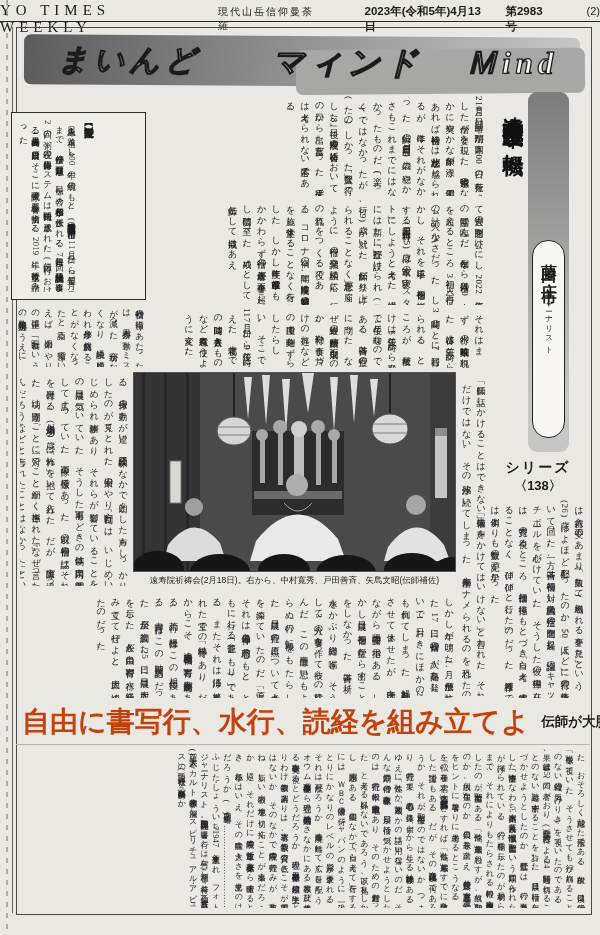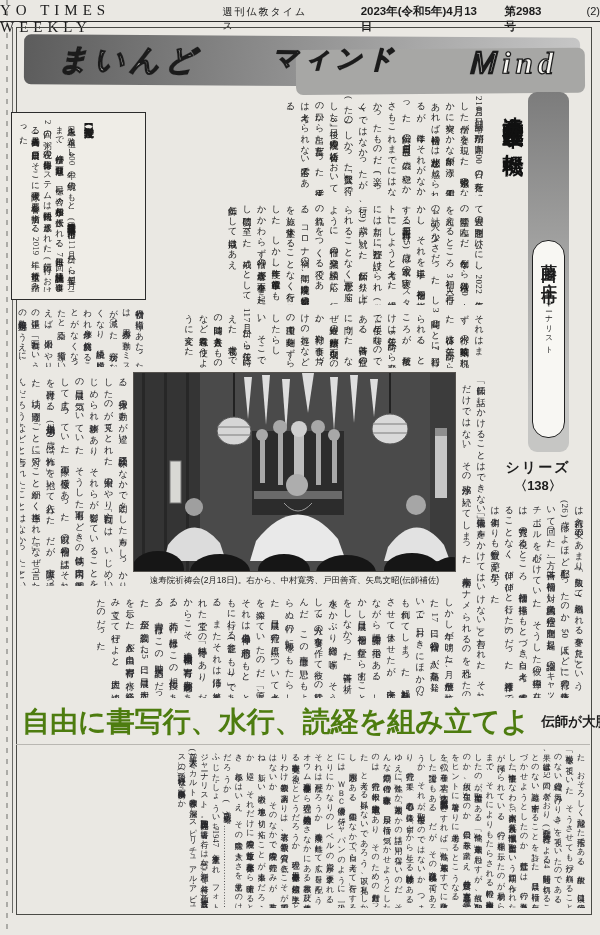--- a/index.html
+++ b/index.html
@@ -21,21 +21,21 @@
   .frame2{position:absolute;left:12px;top:27px;height:886px;border-left:1px solid #6a6a66;}
   
   .banner{position:absolute;left:24px;top:36px;width:556px;height:50px;border-radius:7px;
           background:linear-gradient(95deg,#5c5c5c 0%,#8d8d8d 45%,#c7c7c7 100%);
           transform:rotate(.35deg);}
   .banner::after{content:"";position:absolute;right:-5px;bottom:-7px;width:52%;height:90%;
           background:#a7a7a5;border-radius:7px;z-index:-1;transform:rotate(-.8deg);}
   .banner span{position:absolute;top:5px;font-weight:700;font-style:italic;color:#f7f6f2;
           -webkit-text-stroke:1.2px #1b1b1b;text-shadow:0 0 1px #1b1b1b;letter-spacing:5px;}
   .bn-hira{left:34px;font-size:30px;}
-  .bn-kata{left:248px;font-size:26px;}
+  .bn-kata{left:248px;font-size:32px;}
   .bn-latin{left:442px;font-size:31px;letter-spacing:2px;}
   
   .v{writing-mode:vertical-rl;text-orientation:mixed;overflow:hidden;position:absolute;
      text-align:justify;color:#26262a;}
   .v-top{font-size:9px;line-height:14.5px;letter-spacing:.4px;}
   .v-dense{font-size:8px;line-height:11.4px;letter-spacing:.3px;}
   .bands{position:absolute;left:150px;top:96px;width:336px;height:272px;}
   .band{position:relative;writing-mode:vertical-rl;overflow:hidden;width:100%;display:block;}
   .b1{height:100px;}
   .b2{height:106px;margin-top:3px;}
@@ -61,35 +61,35 @@
         font-family:"Liberation Sans","DejaVu Sans",sans-serif;font-weight:bold;line-height:1.45;}
   .series .s1{font-size:14px;letter-spacing:2px;}
   .series .s2{font-size:13px;}
   
   .photo{position:absolute;left:133px;top:372px;width:323px;height:200px;border:1px solid #55524e;
         box-sizing:border-box;background:#474747;}
   .caption{position:absolute;left:133px;top:575px;width:323px;font-size:8.5px;text-align:center;
         font-family:"Liberation Sans","DejaVu Sans",sans-serif;color:#222;}
   
   .bighead{position:absolute;left:22px;top:700px;width:566px;height:44px;display:flex;align-items:center;}
-  .bighead h2{margin:0;font-size:28px;font-weight:900;letter-spacing:0;white-space:nowrap;color:#4d7c0f;}
+  .bighead h2{margin:0;font-size:28px;font-weight:900;letter-spacing:0;white-space:nowrap;color:#c2410c;}
   .bighead .sub{margin-left:12px;font-size:13.5px;font-weight:bold;white-space:nowrap;
         font-family:"Liberation Sans","DejaVu Sans",sans-serif;}
   .rule-b{position:absolute;left:16px;top:744px;width:574px;border-top:1px solid #b9b7b2;}
 </style>
 </head>
 <body>
 
 <div id="page">
 
   <div class="fold"></div>
 
   <div class="hdr">
     <span class="hdr-latin">YO TIMES WEEKLY</span>
-    <span class="hdr-jp">週刊仏教タイムス</span>
+    <span class="hdr-jp">現代山岳信仰曼荼羅</span>
     <span class="hdr-date">2023年(令和5年)4月13日</span>
     <span class="hdr-issue">第2983号</span>
     <span class="hdr-page">(2)</span>
   </div>
   <div class="hdr-rule"></div>
 
   <div class="frame"></div>
   <div class="frame2"></div>
 
   <div class="banner">

